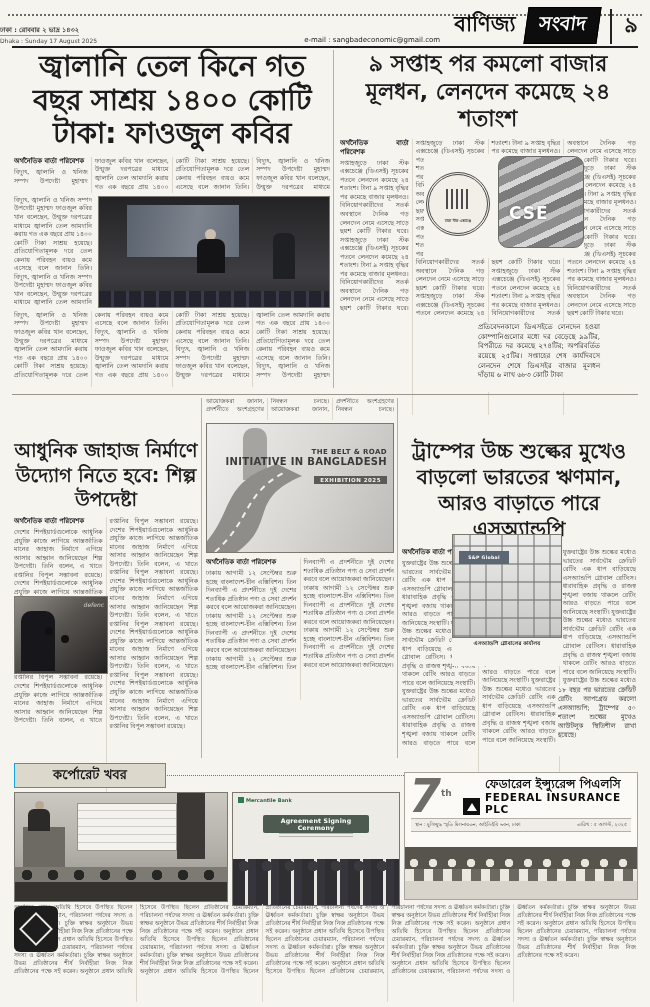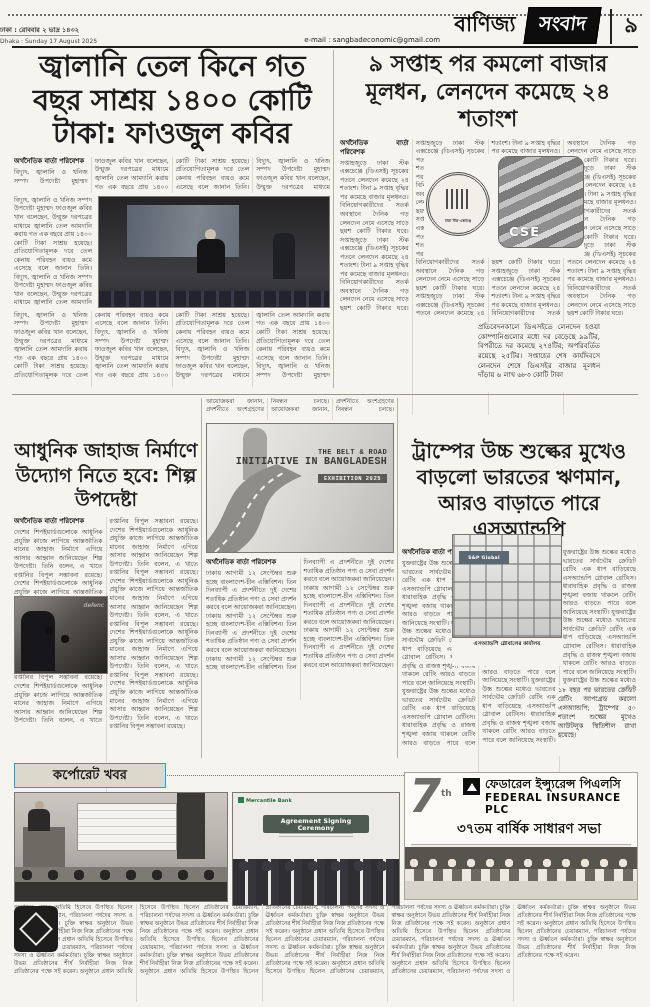--- a/index.html
+++ b/index.html
@@ -35,21 +35,21 @@
   .pf-screen{position:absolute;left:28px;top:8px;width:112px;height:52px;background:linear-gradient(100deg,#59626d,#7e848e 60%,#666e79);}
   .pf-head{position:absolute;left:106px;top:32px;width:11px;height:11px;border-radius:50%;background:#cdbfae;}
   .pf-body{position:absolute;left:98px;top:42px;width:28px;height:34px;border-radius:8px 8px 0 0;background:#141416;}
   .pf-fig2{position:absolute;right:34px;top:36px;width:22px;height:46px;border-radius:7px 7px 0 0;background:#1e2024;}
   .pf-strip{position:absolute;left:0;right:0;bottom:0;height:16px;background:repeating-linear-gradient(90deg,#23232d 0 12px,#3a3a4a 12px 15px);}
   .photo-ship{background:linear-gradient(140deg,#918e88 0%,#55524e 45%,#232120 100%);}
   .ps-word{position:absolute;right:3px;top:4px;font-size:6px;font-style:italic;color:#e8e6e0;opacity:.85;}
   .ps-mic1,.ps-mic2{position:absolute;width:8px;height:8px;border-radius:50%;background:#101010;}
   .ps-mic1{left:30px;top:30px;} .ps-mic2{left:46px;top:38px;}
   .ps-fig{position:absolute;left:6px;top:14px;width:34px;height:60px;border-radius:10px 10px 0 0;background:#17161a;}
-  .photo-belt{background:linear-gradient(115deg,#f0efed 0%,#d8d6d2 55%,#bdbbb7 100%);font-family:Liberation Mono, monospace;}
+  .photo-belt{background:linear-gradient(115deg,#f0efed 0%,#d8d6d2 55%,#bdbbb7 100%);}
   .bt-tower{position:absolute;left:36px;top:4px;width:24px;height:52px;background:#a6a4a0;border-radius:10px 10px 0 0;}
   .bt-text{position:absolute;right:6px;top:24px;text-align:right;color:#3a3a38;}
   .bt-l1{font-size:7px;font-weight:800;letter-spacing:.4px;}
   .bt-l2{font-size:10px;font-weight:800;letter-spacing:.3px;}
   .bt-badge{display:inline-block;margin-top:4px;background:#5c5a56;color:#f4f3f0;font-size:5.5px;font-weight:bold;padding:1px 6px;letter-spacing:.5px;}
   .photo-sp{background:
       repeating-linear-gradient(90deg,rgba(120,120,120,.55) 0 2px,transparent 2px 16px),
       repeating-linear-gradient(0deg,rgba(110,110,110,.55) 0 2px,transparent 2px 18px),
       linear-gradient(#ececea,#c9c9c7);}
   .sp-sign{position:absolute;left:6px;top:16px;width:50px;height:13px;background:#5b6873;color:#fff;
@@ -73,21 +73,21 @@
       text-align:center;padding:2px 0;border-radius:2px;letter-spacing:.2px;}
   .mc-sub{position:absolute;left:28%;top:38px;width:44%;height:6px;
       background:repeating-linear-gradient(0deg,#b8b5ae 0 1px,transparent 1px 3px);}
   .mc-people{position:absolute;left:0;right:0;bottom:0;height:46px;
       background:radial-gradient(circle at 11px 7px,#3a3a3e 0 5px,transparent 5.5px) 0 0/23px 15px repeat-x,
                  repeating-linear-gradient(90deg,#2f2f33 0 12px,#e9e7e2 12px 15px,#35353b 15px 23px);}
   
   .ad{position:absolute;background:#fbfaf7;border:1px solid #a9a49a;overflow:hidden;}
   .ad-7{position:absolute;left:4px;top:0px;font-size:46px;font-weight:800;font-style:italic;color:#6f6d68;line-height:1;}
   .ad-7 .th{font-size:9px;font-weight:800;font-style:normal;vertical-align:super;}
-  .ad-head{margin:5px 8px 0 58px;display:flex;align-items:flex-start;gap:5px;}
+  .ad-head{margin:5px 8px 0 58px;display:flex;align-items:flex-end;gap:5px;}
   .ad-logo{width:17px;height:17px;background:#101010;position:relative;flex:0 0 auto;}
   .ad-logo:after{content:"";position:absolute;left:4px;top:5px;width:0;height:0;border-left:5px solid transparent;border-right:5px solid transparent;border-bottom:8px solid #fff;}
   .ad-bn{font-size:12px;font-weight:800;line-height:1.05;color:#0c0c0c;}
   .ad-en{font-size:10.5px;font-weight:800;letter-spacing:.6px;color:#0c0c0c;}
   .ad-title{margin:3px 8px 0 52px;font-size:13.5px;font-weight:800;color:#111;}
   .ad-info{margin:3px 6px 0;display:flex;justify-content:space-between;font-size:4.8px;color:#333;
       background:#efede7;border-top:1px solid #b5b0a6;border-bottom:1px solid #b5b0a6;padding:2px 4px;}
   .ad-photo{position:absolute;left:0;right:0;bottom:0;height:52px;overflow:hidden;
       background:linear-gradient(#57544e 0 46%,#d8d4cc 46%);}
   .ad-photo:before{content:"";position:absolute;left:0;right:0;top:10px;height:14px;
@@ -102,21 +102,21 @@
   .pub-logo{position:absolute;left:0px;top:2px;width:44px;height:46px;background:#1d1d1d;border-radius:6px;
       display:flex;align-items:center;justify-content:center;z-index:2;}
   .pub-diamond{width:20px;height:20px;border:2.5px solid #ece9e2;transform:rotate(45deg);}
   
   .dse-seal{width:58px;height:58px;margin-top:16px;border-radius:50%;border:3px double #4c4c4c;position:relative;flex:0 0 auto;background:#f2efe8;}
   .dse-bars{position:absolute;left:17px;top:14px;width:24px;height:20px;
       background:repeating-linear-gradient(90deg,#4c4c4c 0 2px,transparent 2px 5px);}
   .dse-label{position:absolute;left:0;right:0;bottom:8px;text-align:center;font-size:3.6px;color:#3c3c3c;font-weight:bold;}
   .cse-box{width:84px;height:90px;border-radius:10px;border:1px solid #6a6a6a;position:relative;flex:0 0 auto;overflow:hidden;
       background:repeating-linear-gradient(-25deg,#8e8e8e 0 9px,#c2c2c2 9px 15px,#7b7b7b 15px 24px,#d6d6d6 24px 30px);}
-  .cse-label{position:absolute;left:10px;bottom:8px;color:#fff;font-weight:800;font-size:13px;letter-spacing:1px;text-shadow:0 0 2px #555;}
+  .cse-label{position:absolute;left:10px;bottom:24px;color:#fff;font-weight:800;font-size:17px;letter-spacing:1px;text-shadow:0 0 2px #555;}
   .hl{font-weight:normal;font-size:6.9px;line-height:1.4;text-align:justify;color:#161616;overflow:hidden;
       font-family:"DejaVu Sans",sans-serif;}
   .cap-b{font-weight:bold;font-size:5.4px;line-height:1.35;color:#222;text-align:center;margin-top:2px;overflow:hidden;}
 </style>
 </head>
 <body>
 
 <div class="page">
 
   <div class="top-dotted"></div>
@@ -256,21 +256,20 @@
 
   <div class="ad" style="left:404px;top:772px;width:232px;height:126px;">
     <div class="ad-7"><span>7</span><span class="th">th</span></div>
     <div class="ad-head">
       <div class="ad-logo"></div>
       <div>
         <div class="ad-bn">ফেডারেল ইন্স্যুরেন্স পিএলসি</div>
         <div class="ad-en">FEDERAL INSURANCE PLC</div>
       </div>
     </div>
-    <div class="ad-title">৩৭তম বার্ষিক সাধারণ সভা</div>
     <div class="ad-info">
       <span>স্থান : মুক্তিযুদ্ধ স্মৃতি মিলনায়তন, আইডিইবি ভবন, ঢাকা</span>
       <span>তারিখ : ৫ আগস্ট, ২০২৫</span>
     </div>
     <div class="ad-photo"></div>
   </div>
 
   <div class="captions">
     <div class="pub-logo">
         <div class="pub-diamond"></div>

